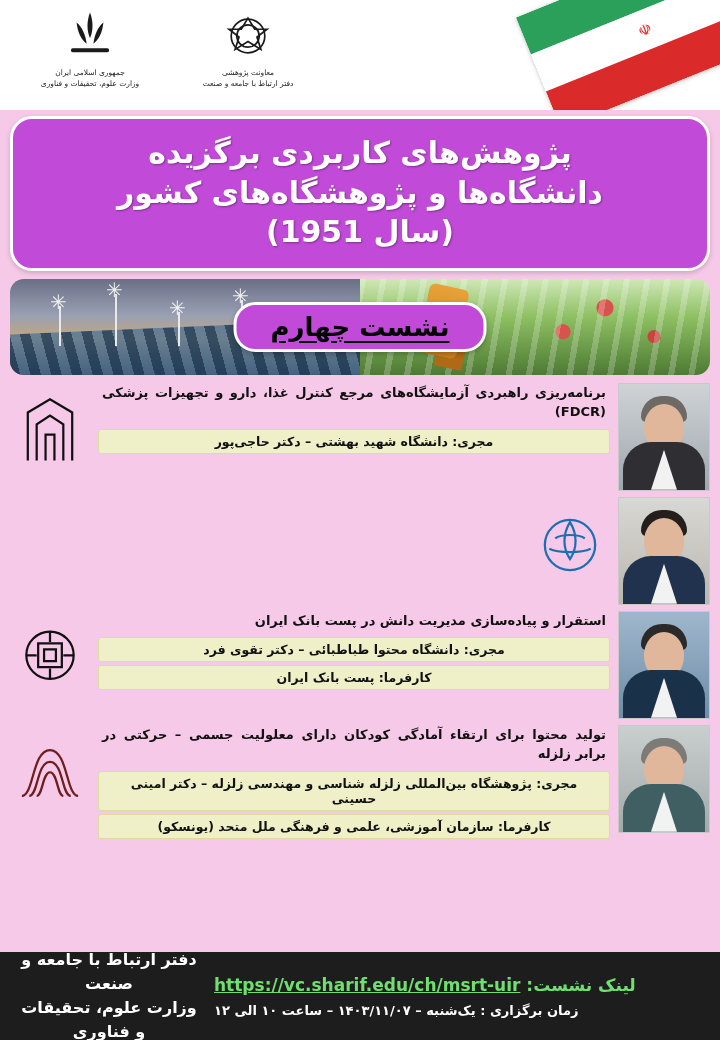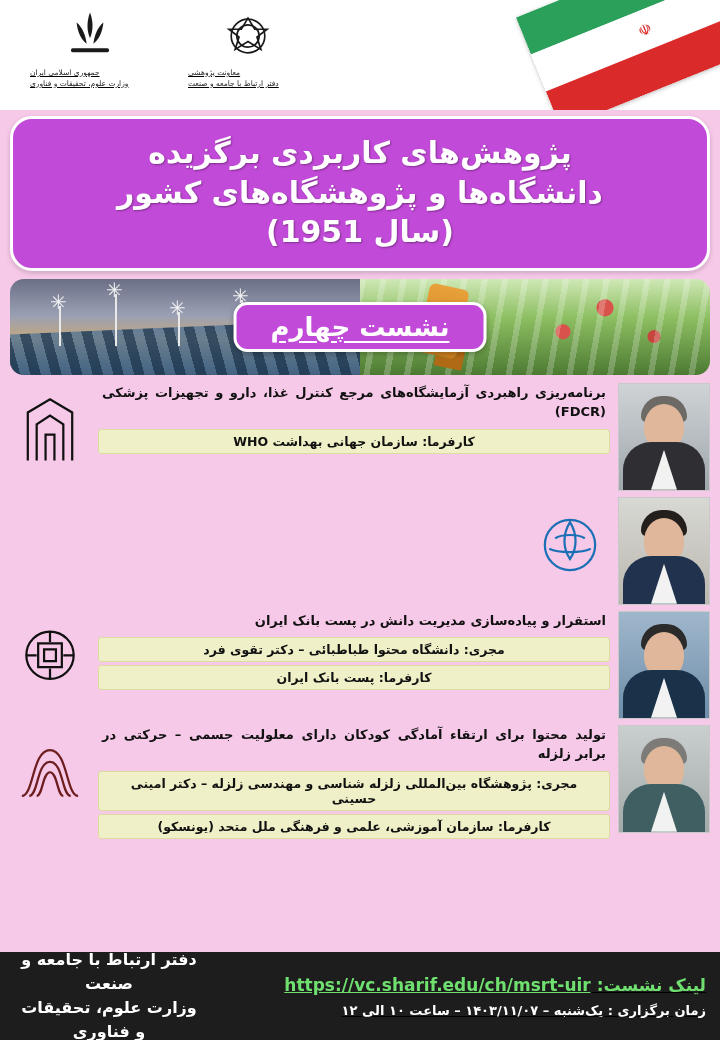--- a/index.html
+++ b/index.html
@@ -37,21 +37,21 @@
     transform: translate(-50%,-50%);
     color: #da2a2a; font-size: 15px; font-weight: bold;
     height: auto;
   }
 
   .logos {
     position: absolute;
     left: 30px; top: 8px;
     display: flex; gap: 38px; align-items: flex-start;
   }
-  .logo-block { text-align: left; width: 120px; text-decoration: underline; }
+  .logo-block { text-align: center; width: 120px; }
   .logo-mark {
     width: 56px; height: 56px; margin: 0 auto 4px;
     display: flex; align-items: center; justify-content: center;
     color: #1a1a1a;
   }
   .logo-mark svg { width: 100%; height: 100%; }
   .logo-cap {
     font-size: 7.5px; line-height: 1.45; color: #222;
     white-space: pre-line;
   }
@@ -131,23 +131,23 @@
     position:absolute; top:-14px; left:-9px;
     color:#f0f0f0; font-size:20px; line-height:1;
   }
 
   .session-badge {
     position: absolute;
     left: 50%; top: 50%;
     transform: translate(-50%,-50%);
     background: #c24ad8;
     border: 3px solid #ffffff;
-    border-radius: 14px;
+    border-radius: 22px;
     padding: 7px 34px;
-    color: #ffffff;
+    color: #000000;
     font-size: 26px; font-weight: bold;
     text-decoration: underline;
     text-underline-offset: 5px;
     box-shadow: 0 2px 5px rgba(0,0,0,.25);
     white-space: nowrap;
   }
 
   
   .projects { padding: 8px 10px 0; }
   .project {
@@ -224,21 +224,21 @@
     padding: 0 14px;
     gap: 10px;
   }
   .footer-right {
     flex: 0 0 190px;
     color: #ffffff;
     font-size: 16px; font-weight: bold;
     line-height: 1.5;
     text-align: center;
   }
-  .footer-left { flex: 1 1 auto; text-align: right; text-decoration: underline; }
+  .footer-left { flex: 1 1 auto; text-align: left; }
   .link-row {
     font-size: 17px; font-weight: bold; color: #6fe06f;
     direction: rtl;
     margin-bottom: 8px;
   }
   .link-row .url {
     color: #6fe06f; text-decoration: underline; direction: ltr;
     display: inline-block;
   }
   .time-row {
@@ -313,21 +313,21 @@
   <div class="project">
     <div class="person">
       <div class="bg" style="background:linear-gradient(180deg,#cfd3d6,#9fa7ad)"></div>
       <div class="hair" style="background:#6d6a66"></div>
       <div class="head"></div>
       <div class="body" style="background:#2e2e33"></div>
       <div class="shirt"></div>
     </div>
     <div class="proj-body">
       <div class="proj-title">برنامه‌ریزی راهبردی آزمایشگاه‌های مرجع کنترل غذا، دارو و تجهیزات پزشکی (FDCR)</div>
-      <div class="chip">کارفرما: سازمان جهانی بهداشت WHO</div>
+      <div class="chip">مجری: دانشگاه شهید بهشتی  –  دکتر حاجی‌پور</div>
     </div>
     <div class="org-logo">
       <svg viewBox="0 0 100 110" aria-hidden="true">
         <g fill="none" stroke="#111" stroke-width="3">
           <path d="M20 95 L20 30 L50 12 L80 30 L80 95"></path>
           <path d="M32 95 L32 46 L50 34 L68 46 L68 95"></path>
           <path d="M44 95 L44 60 L56 60 L56 95"></path>
         </g>
       </svg>
     </div>

